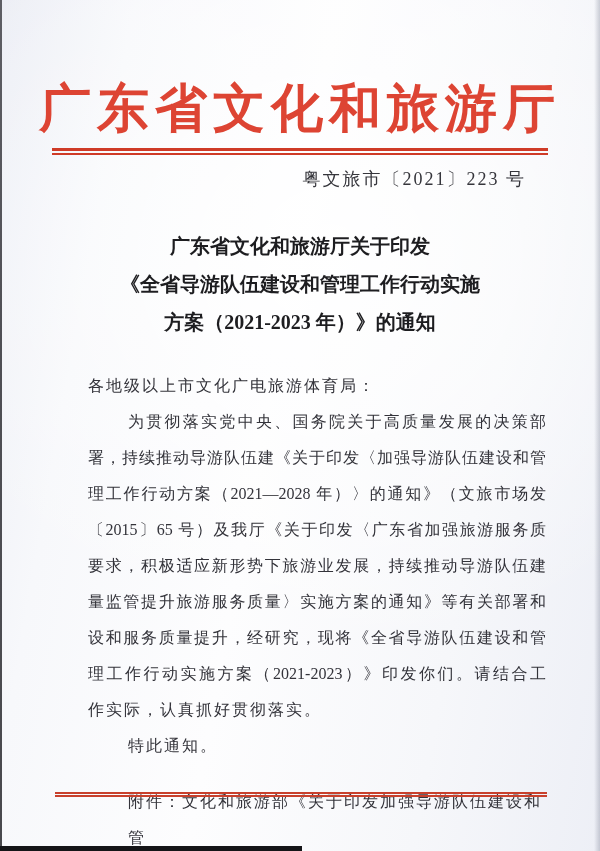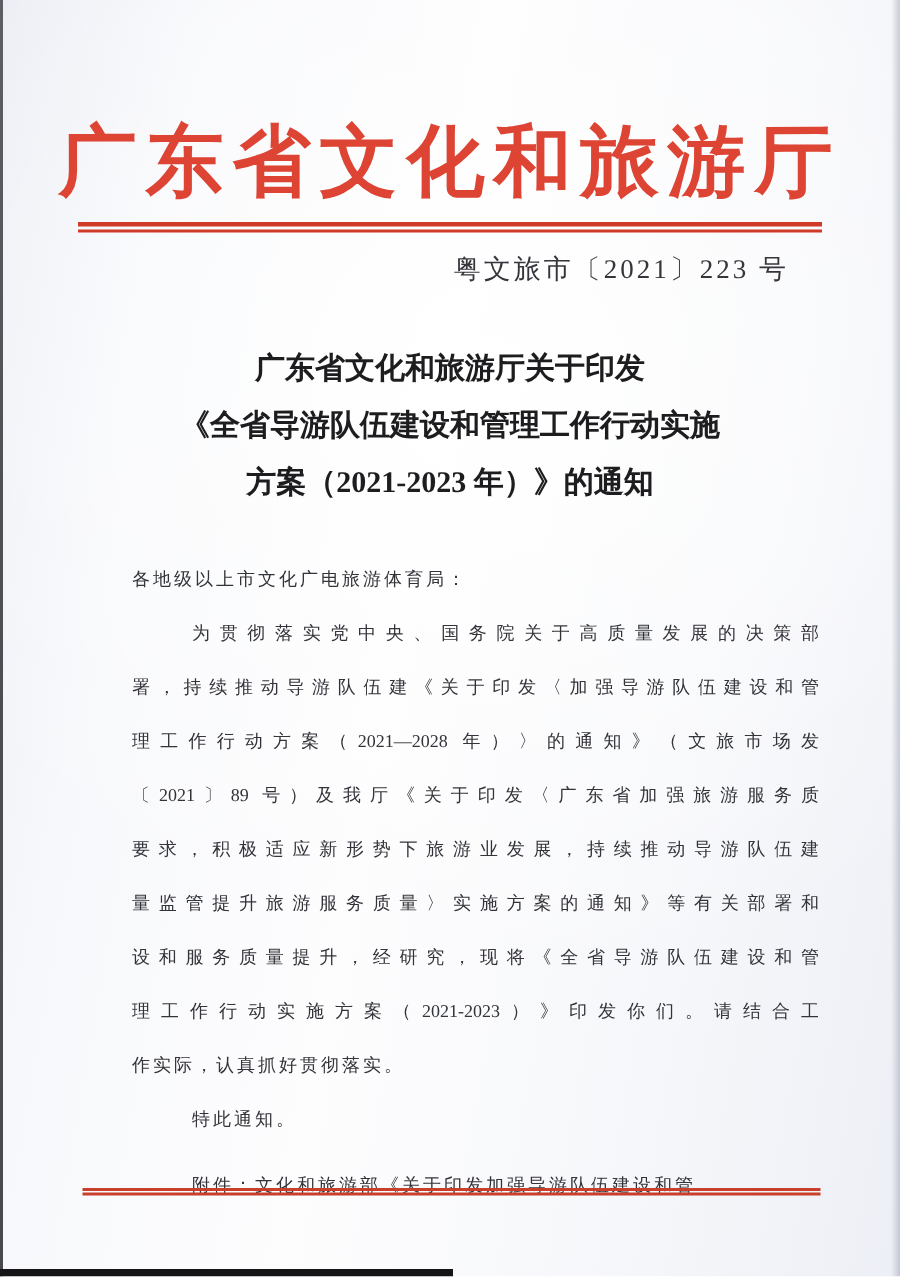--- a/index.html
+++ b/index.html
@@ -31,27 +31,27 @@
   }
   
   .title{
     position:absolute;top:227px;left:30px;right:30px;
     text-align:center;font-weight:bold;color:#1d1d20;
     font-size:20px;line-height:38px;
   }
   
   .body-text{
     position:absolute;top:368px;left:88px;width:458px;
-    font-size:12px;color:#33333a;
+    font-size:16px;color:#33333a;
   }
   .line{height:36px;line-height:36px;}
   .line.just{text-align:justify;text-align-last:justify;}
   .line.indent{padding-left:40px;}
   .line.plain{letter-spacing:2px;}
-  .line.attachment{margin-top:8px;}
+  .line.attachment{margin-top:20px;}
   
   .footer-rule{
     position:absolute;top:792px;left:55px;width:492px;height:1px;
     border-top:2px solid #c8402c;border-bottom:2px solid #c8402c;
   }
   
   .edge-left{
     position:absolute;left:0;top:0;width:2px;height:851px;
     background:linear-gradient(#3a3a40 0%,#26262c 40%,#1d1d22 100%);
     opacity:.8;
@@ -80,21 +80,21 @@
     <div>广东省文化和旅游厅关于印发</div>
     <div>《全省导游队伍建设和管理工作行动实施</div>
     <div>方案（2021-2023 年）》的通知</div>
   </div>
 
   <div class="body-text">
     <div class="line plain">各地级以上市文化广电旅游体育局：</div>
     <div class="line just indent">为贯彻落实党中央、国务院关于高质量发展的决策部</div>
     <div class="line just">署，持续推动导游队伍建《关于印发〈加强导游队伍建设和管</div>
     <div class="line just">理工作行动方案（2021—2028 年）〉的通知》（文旅市场发</div>
-    <div class="line just">〔2021〕89 号）及我厅《关于印发〈广东省加强旅游服务质</div>
+    <div class="line just">〔2015〕65 号）及我厅《关于印发〈广东省加强旅游服务质</div>
     <div class="line just">要求，积极适应新形势下旅游业发展，持续推动导游队伍建</div>
     <div class="line just">量监管提升旅游服务质量〉实施方案的通知》等有关部署和</div>
     <div class="line just">设和服务质量提升，经研究，现将《全省导游队伍建设和管</div>
     <div class="line just">理工作行动实施方案（2021-2023）》印发你们。请结合工</div>
     <div class="line plain">作实际，认真抓好贯彻落实。</div>
     <div class="line plain indent">特此通知。</div>
     <div class="line plain indent attachment">附件：文化和旅游部《关于印发加强导游队伍建设和管</div>
   </div>
 
   <div class="footer-rule"></div>

